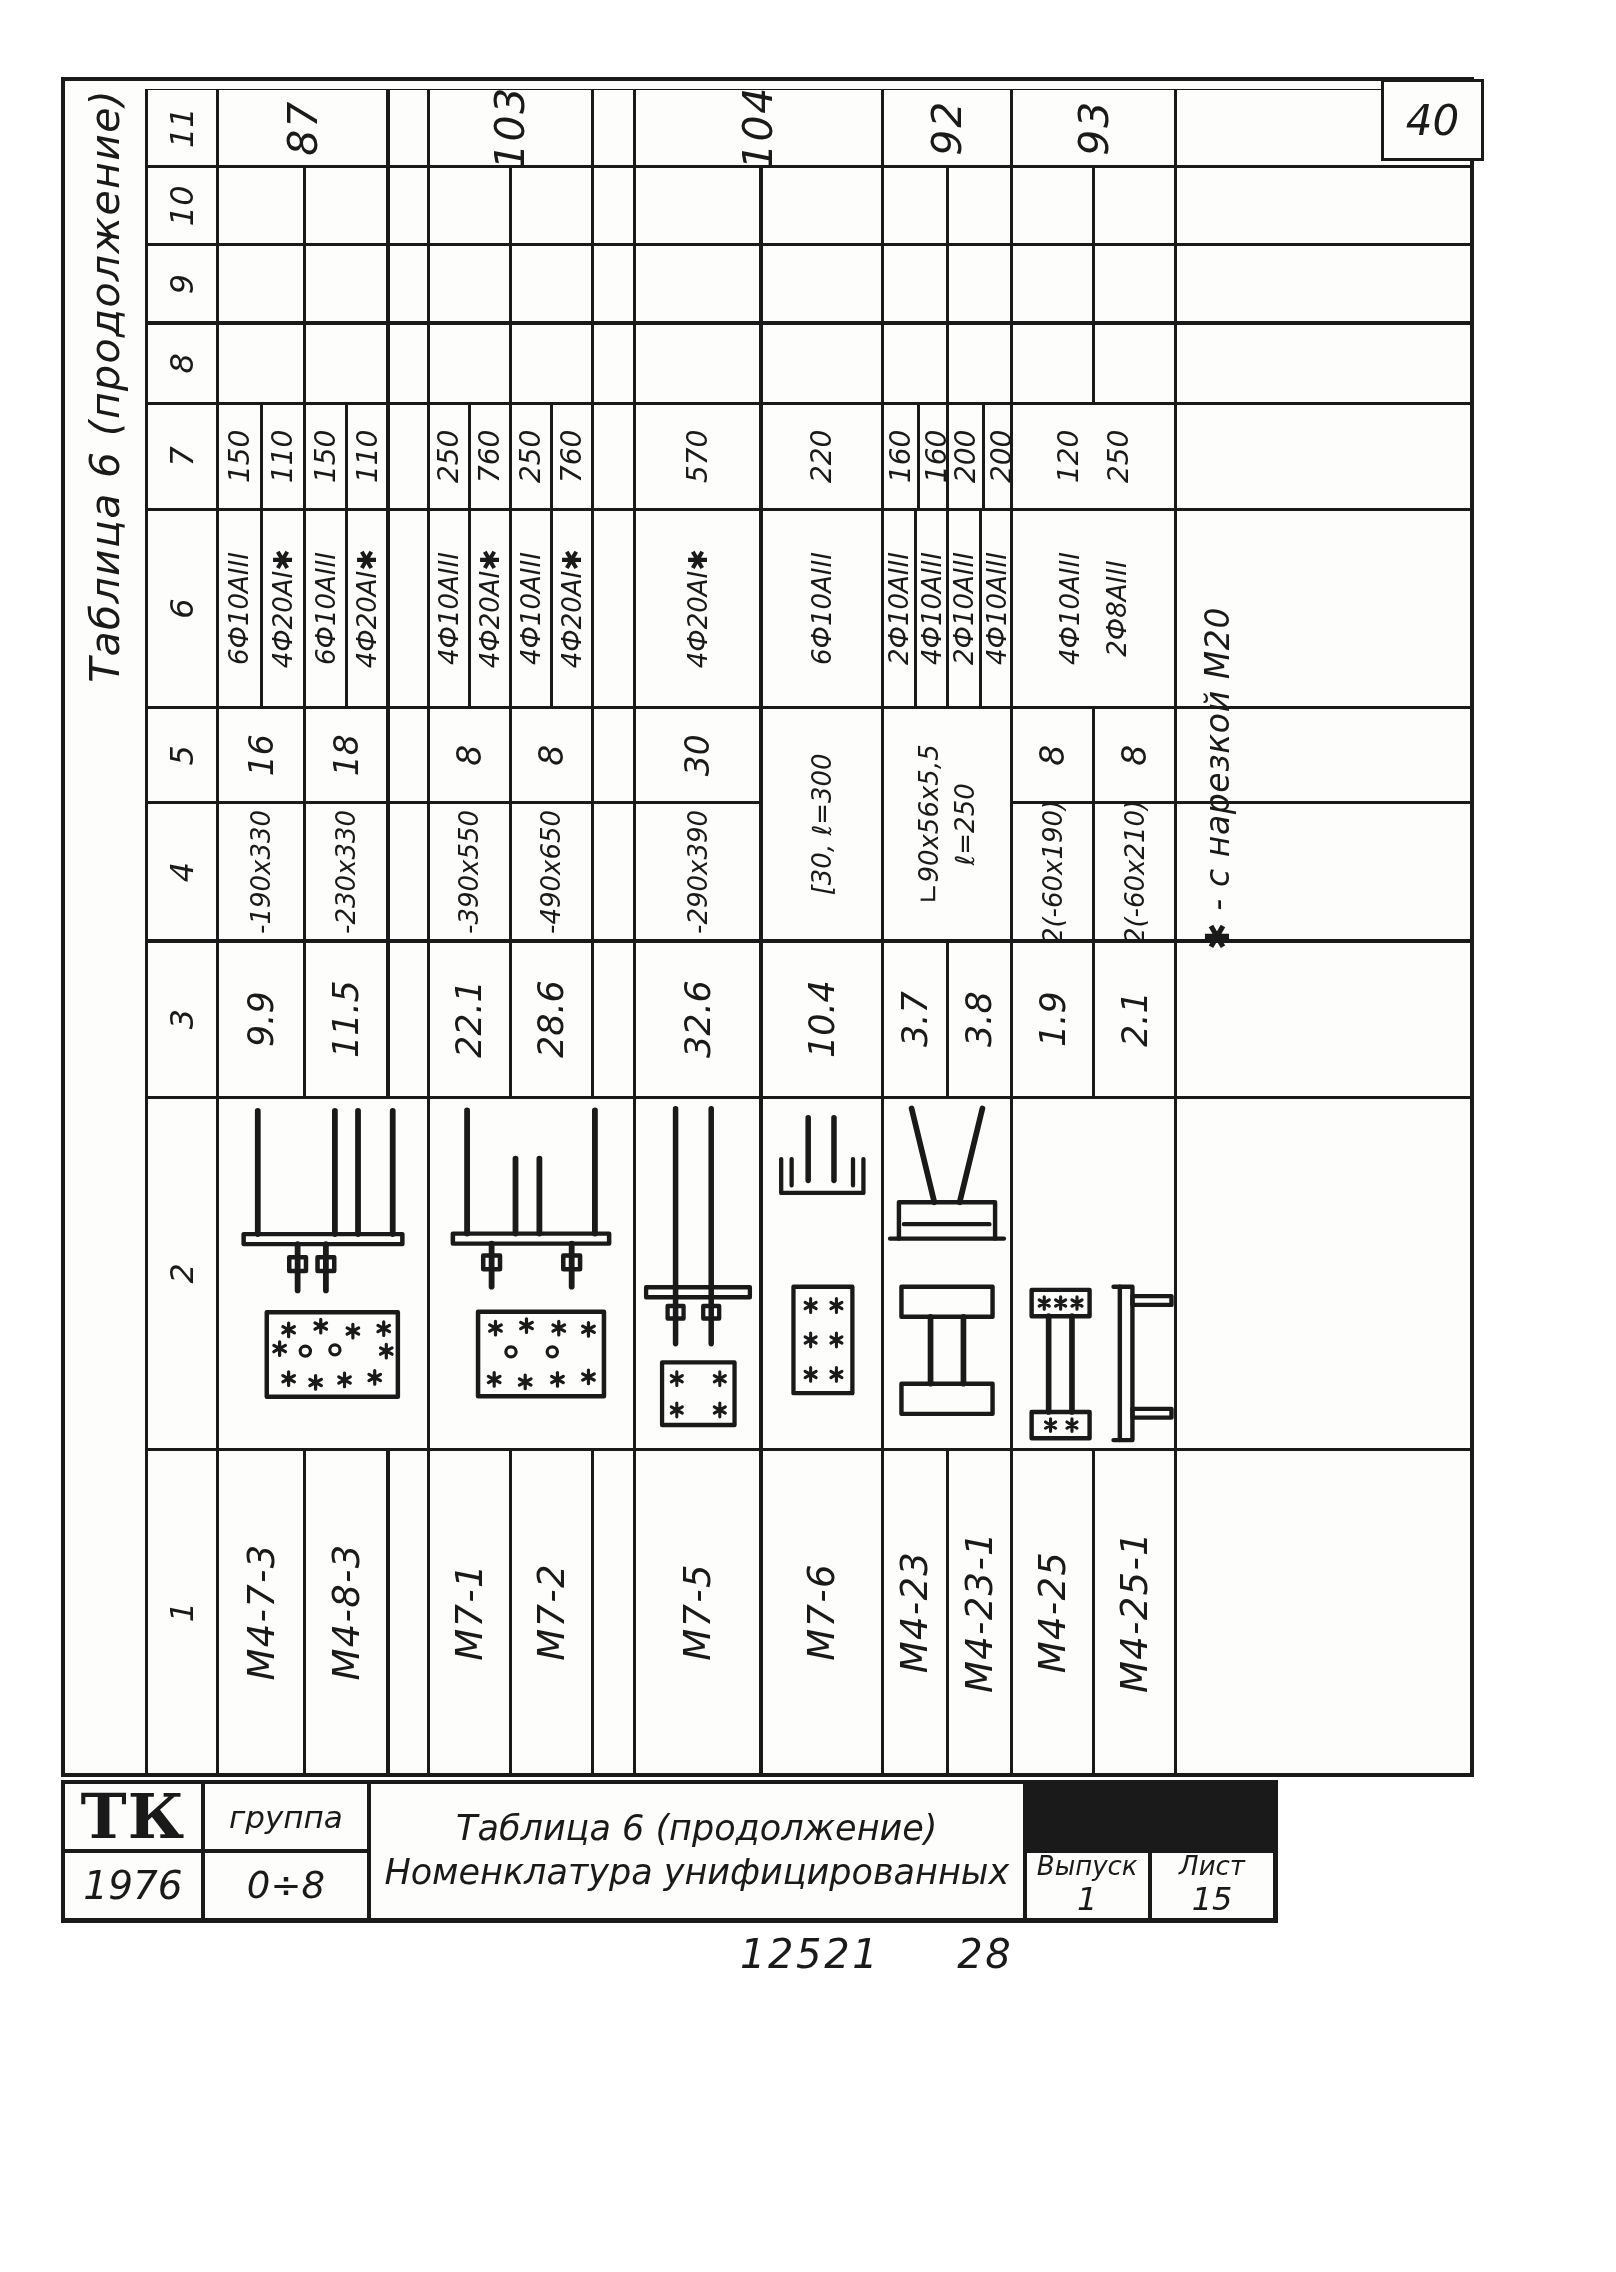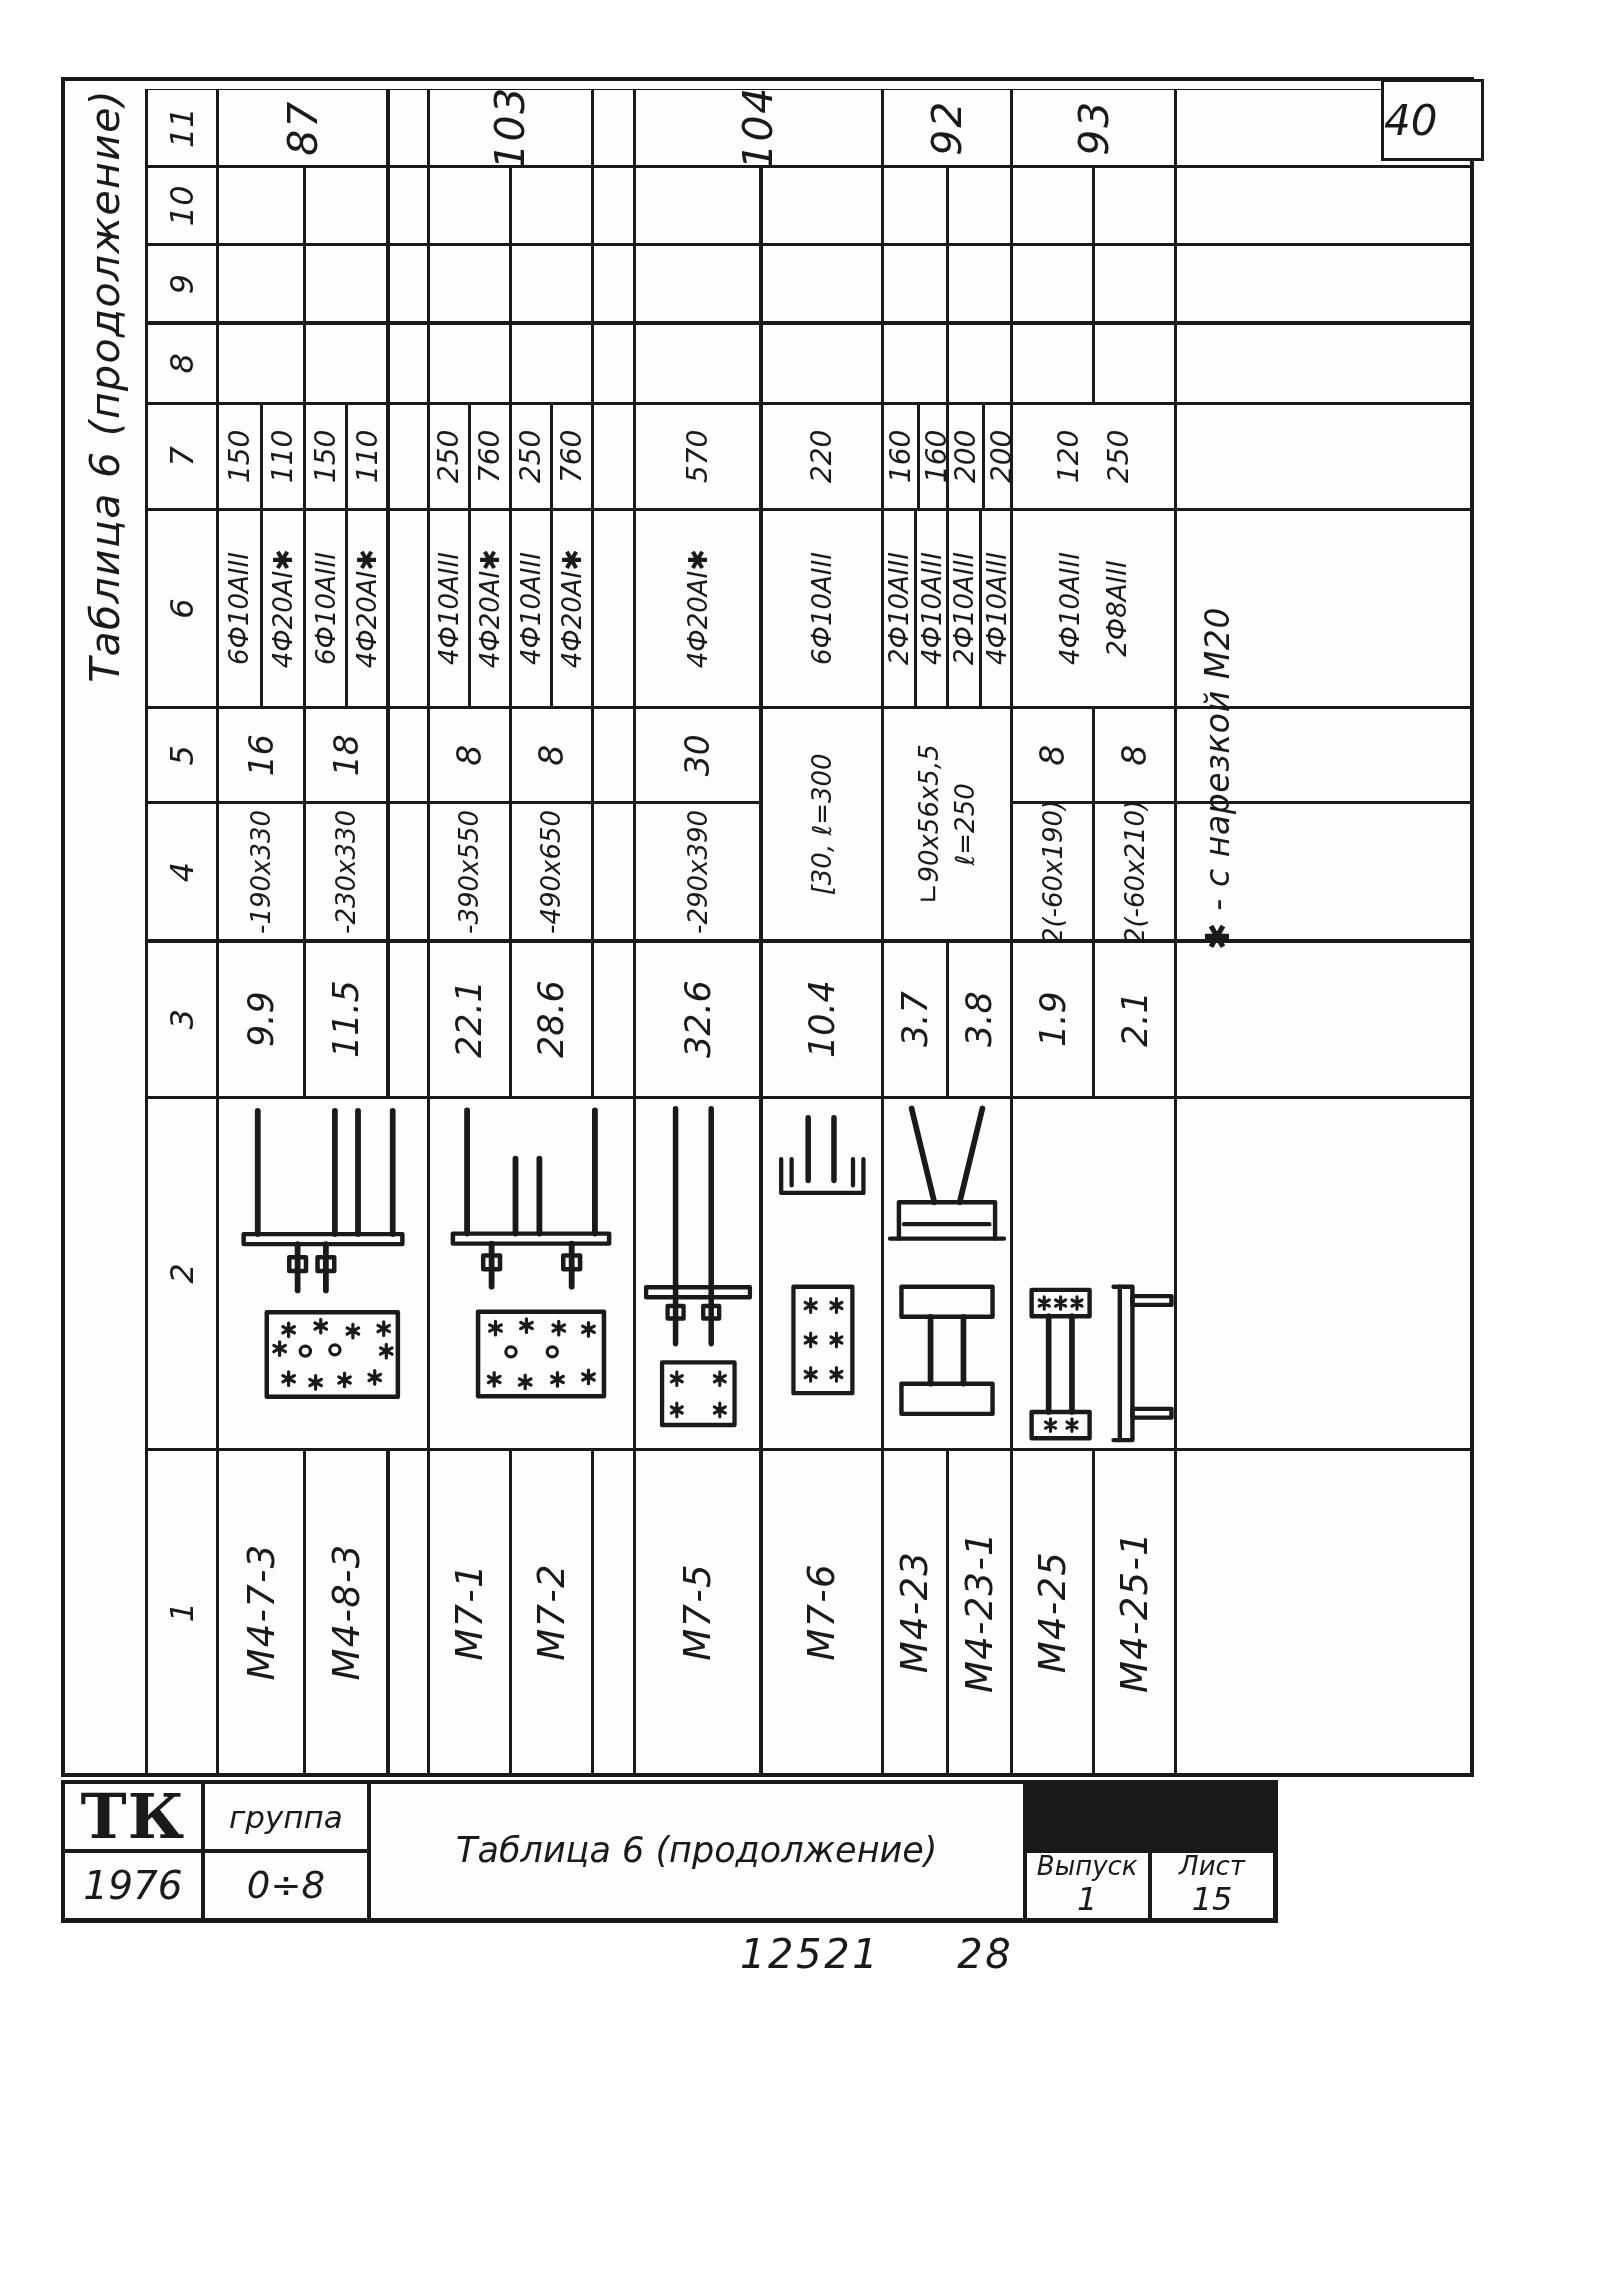--- a/index.html
+++ b/index.html
@@ -32,21 +32,21 @@
   .fnote{position:absolute;left:734px;top:1133px;width:521px;font-size:33px;font-style:italic;
          text-align:center;letter-spacing:0.6px;}
   .skw{transform:rotate(90deg);}
   svg.sk{display:block;}
   svg.sk *{stroke:#1a1a1a;fill:none;stroke-linecap:round;stroke-linejoin:round;}
   svg.sk .st{stroke-width:5px;}
   svg.sk .r9{stroke-width:9px;}
   svg.sk .r7{stroke-width:7px;}
   
   .sheetbox{position:absolute;left:1381px;top:79px;width:97px;height:76px;border:3.9px solid #1a1a1a;
-       display:flex;align-items:center;justify-content:flex-start;font-size:42px;font-style:italic;background:#fdfdfb;}
+       display:flex;align-items:center;justify-content:center;font-size:42px;font-style:italic;background:#fdfdfb;}
   .tblock{position:absolute;left:61px;top:1780px;width:1217px;height:143px;border:4.5px solid #1a1a1a;
        box-sizing:border-box;display:grid;gap:3.9px;background:#1a1a1a;
        grid-template-columns:136px 162px 652px 121px 121px;grid-template-rows:65px 65px;}
   .tb{background:#fdfdfb;display:flex;align-items:center;justify-content:center;flex-direction:column;
       font-style:italic;text-align:center;}
   .tklogo{font-family:"DejaVu Serif",serif;font-style:normal;font-weight:bold;font-size:62px;letter-spacing:1.3px;}
   .yr{font-size:39px;}
   .grp{font-size:31px;}
   .grpv{font-size:37px;text-align:right;}
   .ttl{font-size:35px;line-height:1.25;}
@@ -409,20 +409,21 @@
 
 <div class="tblock">
   <div class="tb" style="grid-area:1/1">
     <span class="tklogo">ТК</span>
   </div>
   <div class="tb" style="grid-area:1/2">
     <span class="grp">группа</span>
   </div>
   <div class="tb" style="grid-area:1/3/3/4">
     <div class="ttl">Таблица 6 (продолжение)</div>
+    <div class="ttl">Номенклатура унифицированных</div>
   </div>
   <div class="tb" style="grid-area:2/1">
     <span class="yr">1976</span>
   </div>
   <div class="tb" style="grid-area:2/2">
     <span class="grpv">0÷8</span>
   </div>
   <div class="tb" style="grid-area:2/4">
     <div class="lbl">Выпуск</div>
     <div class="val">1</div>

